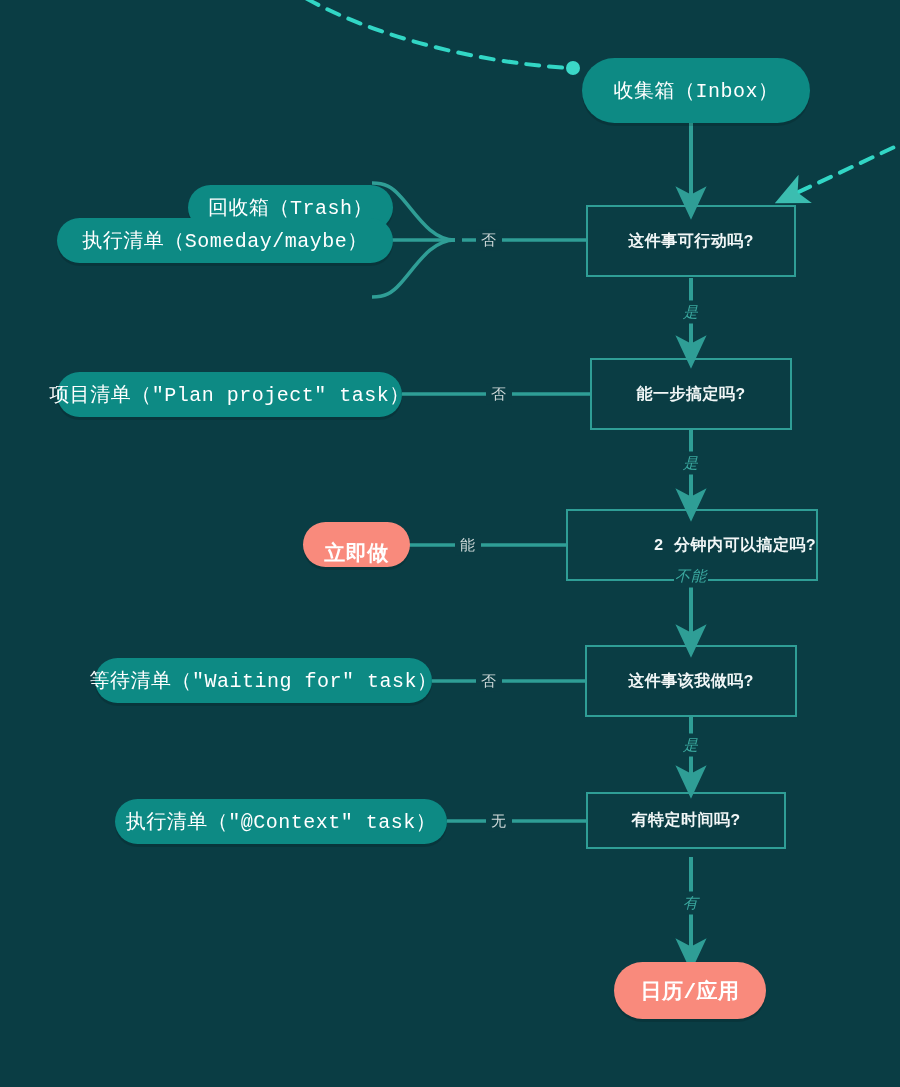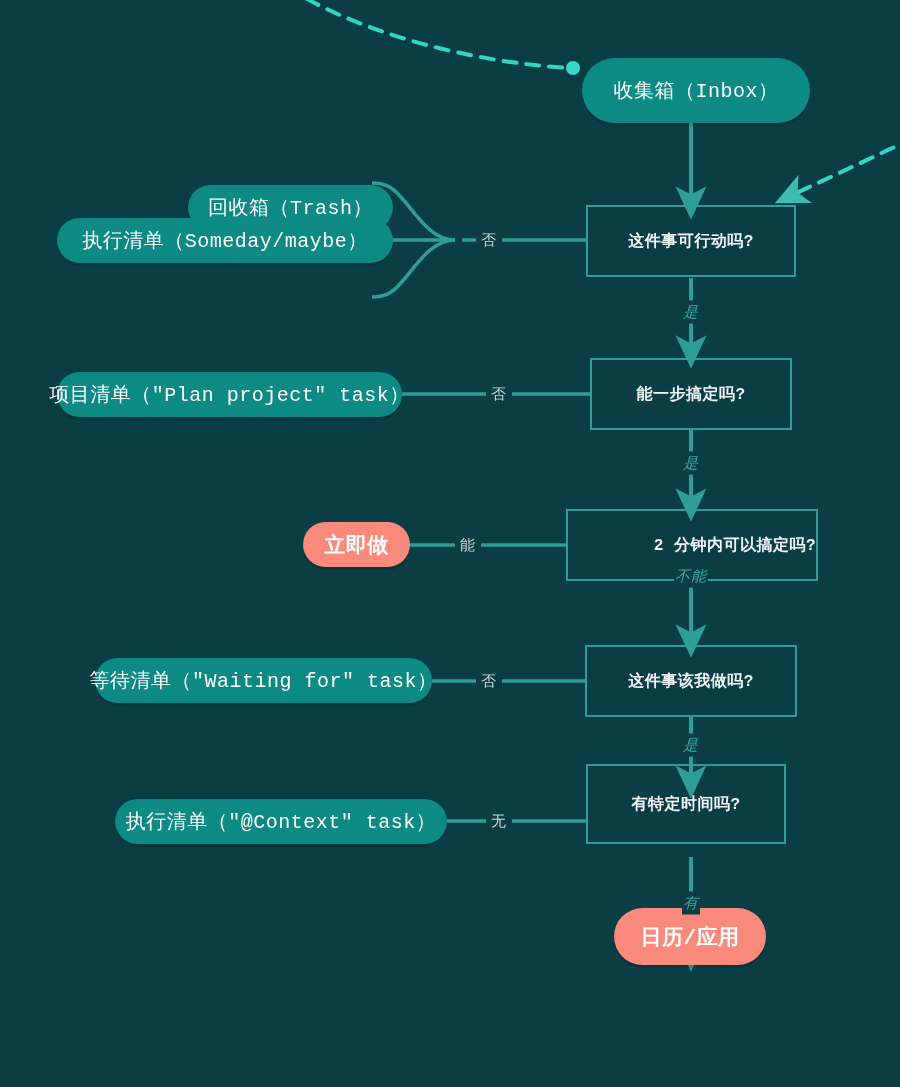--- a/index.html
+++ b/index.html
@@ -144,41 +144,41 @@
   </div>
 
   <div class="node pill" style="left:57px; top:372px; width:345px; height:45px;">
     <span>项目清单（"Plan project" task）</span>
   </div>
 
   <div class="node decision" style="left:566px; top:509px; width:252px; height:72px;justify-content:flex-end;">
     <span>2 分钟内可以搞定吗?</span>
   </div>
 
-  <div class="node pill-pink" style="left:303px; top:522px; width:107px; height:45px;">
+  <div class="node pill-pink" style="left:303px; top:522px; width:107px; height:45px;align-items:flex-end;">
     <span>立即做</span>
   </div>
 
   <div class="node decision" style="left:585px; top:645px; width:212px; height:72px;align-items:center;">
     <span>这件事该我做吗?</span>
   </div>
 
   <div class="node pill" style="left:95px; top:658px; width:337px; height:45px;">
     <span>等待清单（"Waiting for" task）</span>
   </div>
 
-  <div class="node decision" style="left:586px; top:764px; width:200px; height:80px;">
+  <div class="node decision" style="left:586px; top:792px; width:200px; height:57px;">
     <span>有特定时间吗?</span>
   </div>
 
   <div class="node pill" style="left:115px; top:799px; width:332px; height:45px;">
     <span>执行清单（"@Context" task）</span>
   </div>
 
-  <div class="node pill-pink" style="left:614px; top:908px; width:152px; height:57px;">
+  <div class="node pill-pink" style="left:614px; top:962px; width:152px; height:57px;">
     <span>日历/应用</span>
   </div>
 
   <div class="edge-label" style="left:489px; top:240px;">否</div>
 
   <div class="edge-label-v" style="left:691px; top:312px;">是</div>
 
   <div class="edge-label" style="left:499px; top:394px;">否</div>
 
   <div class="edge-label-v" style="left:691px; top:463px;">是</div>

